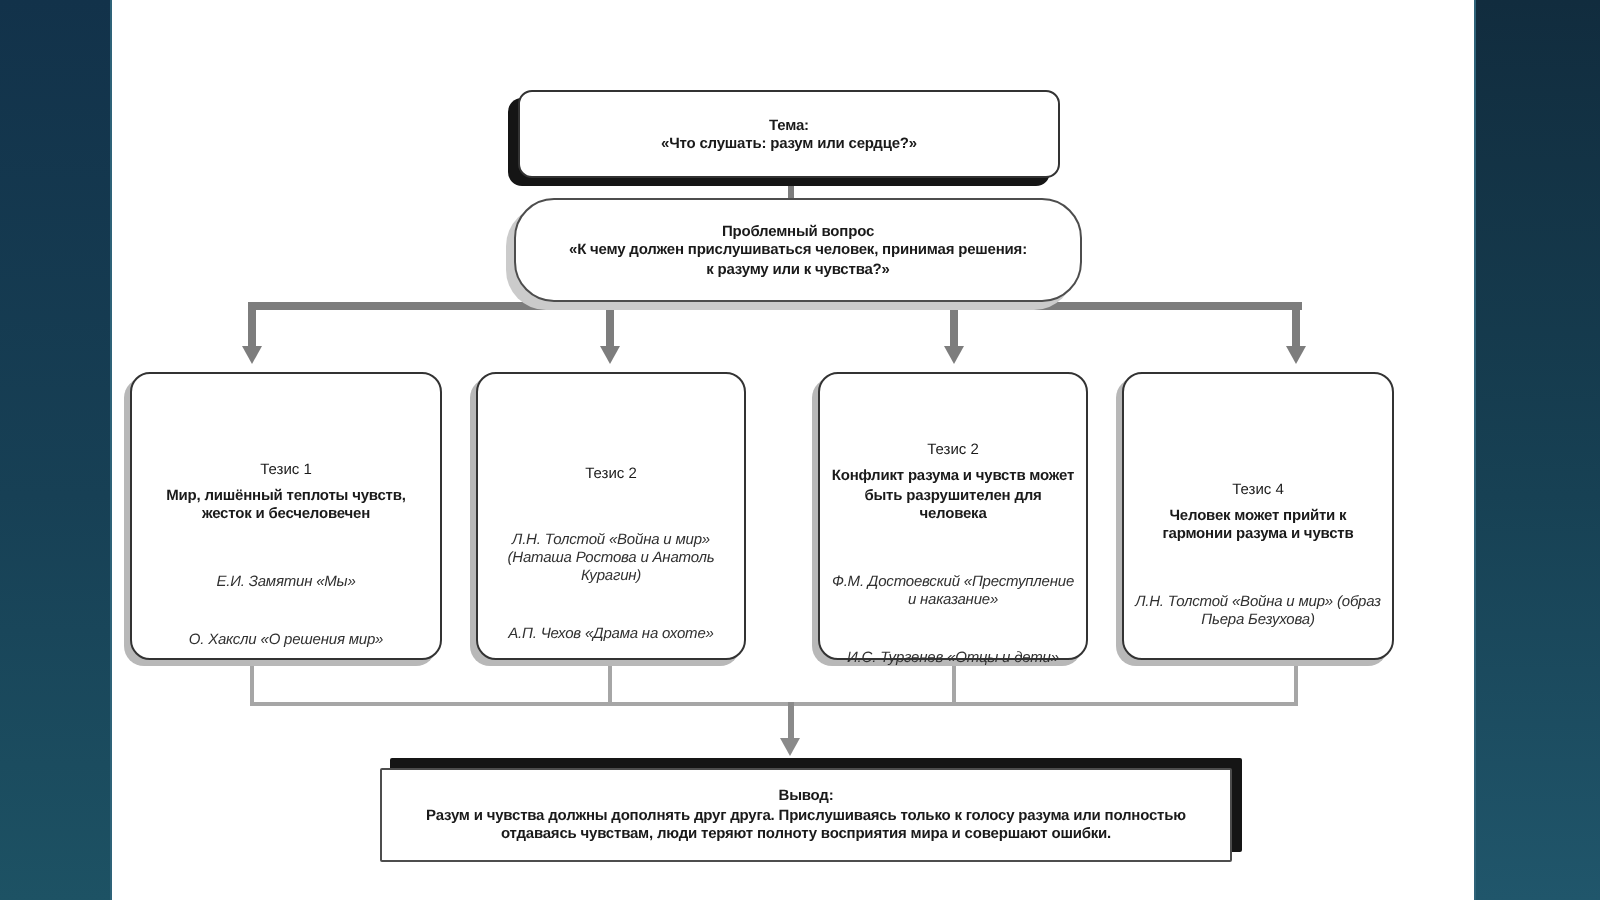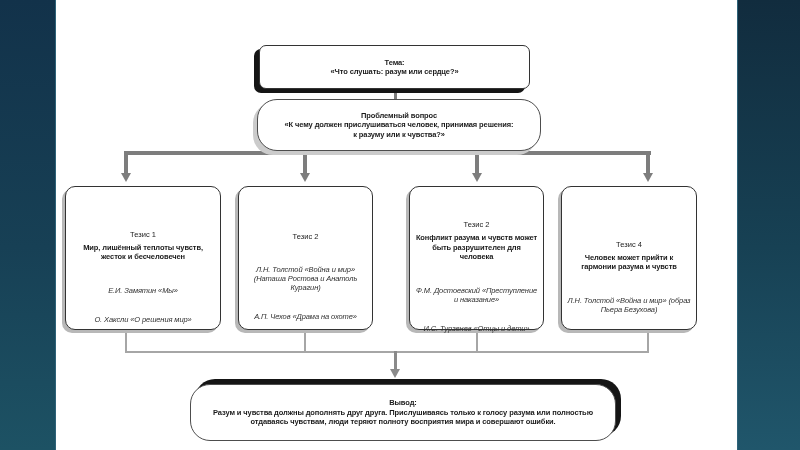--- a/index.html
+++ b/index.html
@@ -20,21 +20,21 @@
   
   .box{position:absolute;background:#ffffff;border:1px solid #333;box-sizing:border-box;
        text-align:center;display:flex;flex-direction:column;justify-content:center;}
   .box-tema{left:259px;top:45px;width:271px;height:44px;border-radius:7px;box-shadow:-5px 4px 0 0 #151515;}
   .box-problem{left:257px;top:99px;width:284px;height:52px;border-radius:20px;border-color:#4d4d4d;box-shadow:-4px 4px 0 0 #cbcbcb;}
   .box-thesis{top:186px;height:144px;border-radius:10px;border-width:1.4px;box-shadow:-3px 3px 0 0 #b8b8b8;padding:4px 5px;}
   .t1{left:65px;width:156px;}
   .t2{left:238px;width:135px;}
   .t3{left:409px;width:135px;}
   .t4{left:561px;width:136px;}
-  .box-conclusion{left:190px;top:384px;width:426px;height:57px;border-radius:20px;border-color:#4d4d4d;box-shadow:5px -5px 0 0 #151515;padding:2px 8px;}
+  .box-conclusion{left:190px;top:384px;width:426px;height:47px;border-radius:1px;border-color:#4d4d4d;box-shadow:5px -5px 0 0 #151515;padding:2px 8px;}
 
   
   .b{font-weight:700;font-size:7.5px;line-height:9.5px;color:#1a1a1a;letter-spacing:-0.1px;}
   .thesis-title{font-weight:400;font-size:7.5px;line-height:9px;color:#1a1a1a;margin-bottom:4px;margin-top:37px;}
   .statement{font-weight:700;font-size:7.5px;line-height:9.5px;color:#1a1a1a;margin-bottom:4px;letter-spacing:-0.1px;}
   .source{font-style:italic;font-weight:400;font-size:7.5px;line-height:9px;color:#303030;margin-top:20px;letter-spacing:-0.1px;text-align:center;}
   .source:empty{display:none;margin:0;}
 </style>
 </head>
 <body>

